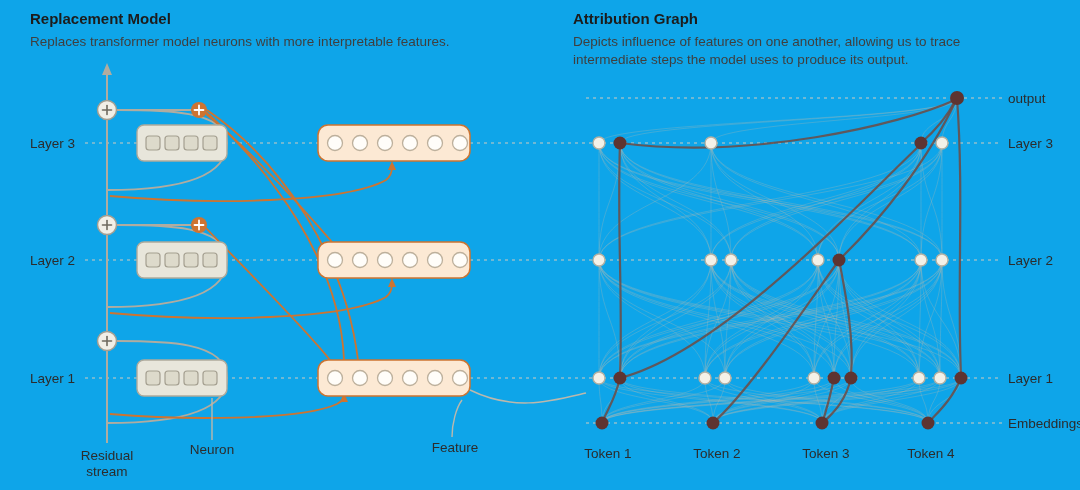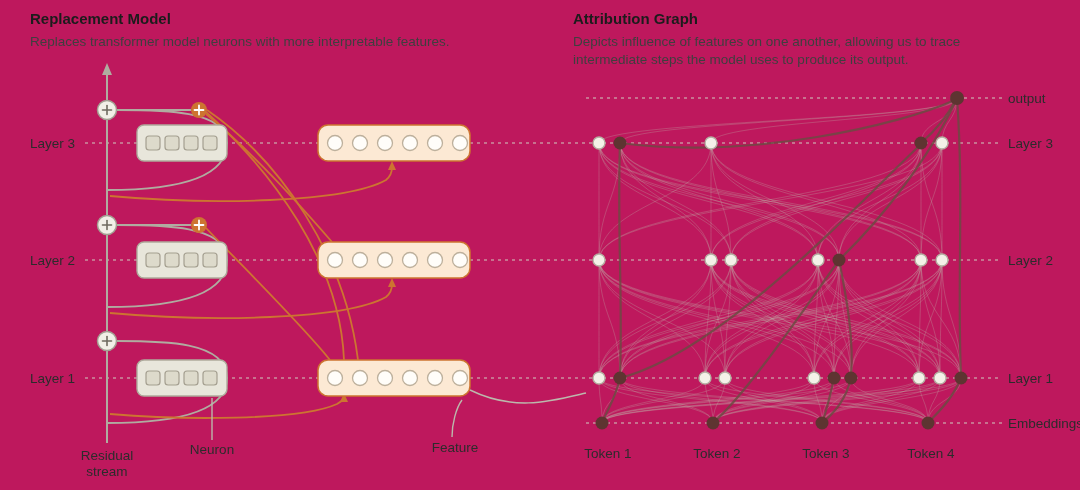--- a/index.html
+++ b/index.html
@@ -1,16 +1,16 @@
 <!DOCTYPE html>
 <html style="--orange: #cd7431; --orange-fill: #fce9d4; --gray: #b0aca0; --dark-node: #5e3431; --dark-edge: #6d4a43; --light-node-fill: #f4f1e8; --light-node-stroke: #b4b0a2; --faint-edge: #beb9ac;"><head>
 <meta charset="utf-8">
 <style>
   html,body{margin:0;padding:0;background:#fdfdfb;}
-  .stage{position:relative;width:1080px;height:490px;background:#be185d;
+  .stage{position:relative;width:1080px;height:490px;background:#0ea5e9;
          font-family:"Liberation Sans",sans-serif;overflow:hidden;}
   svg{display:block;}
   text{font-family:"Liberation Sans",sans-serif;}
   .t-title{font-size:15px;font-weight:bold;fill:#1c1c1c;}
   .t-sub{font-size:13.5px;fill:#3f3f3f;}
   .t-label{font-size:13.5px;fill:#2c2c2c;}
   .dashed{stroke:#cfcbc0;stroke-width:1.2;stroke-dasharray:3 4;fill:none;}
   .residual{stroke:var(--gray);stroke-width:2;fill:none;}
   .grayloop{stroke:var(--gray);stroke-width:1.8;fill:none;}
   .orange-path{stroke:var(--orange);stroke-width:1.8;fill:none;}

